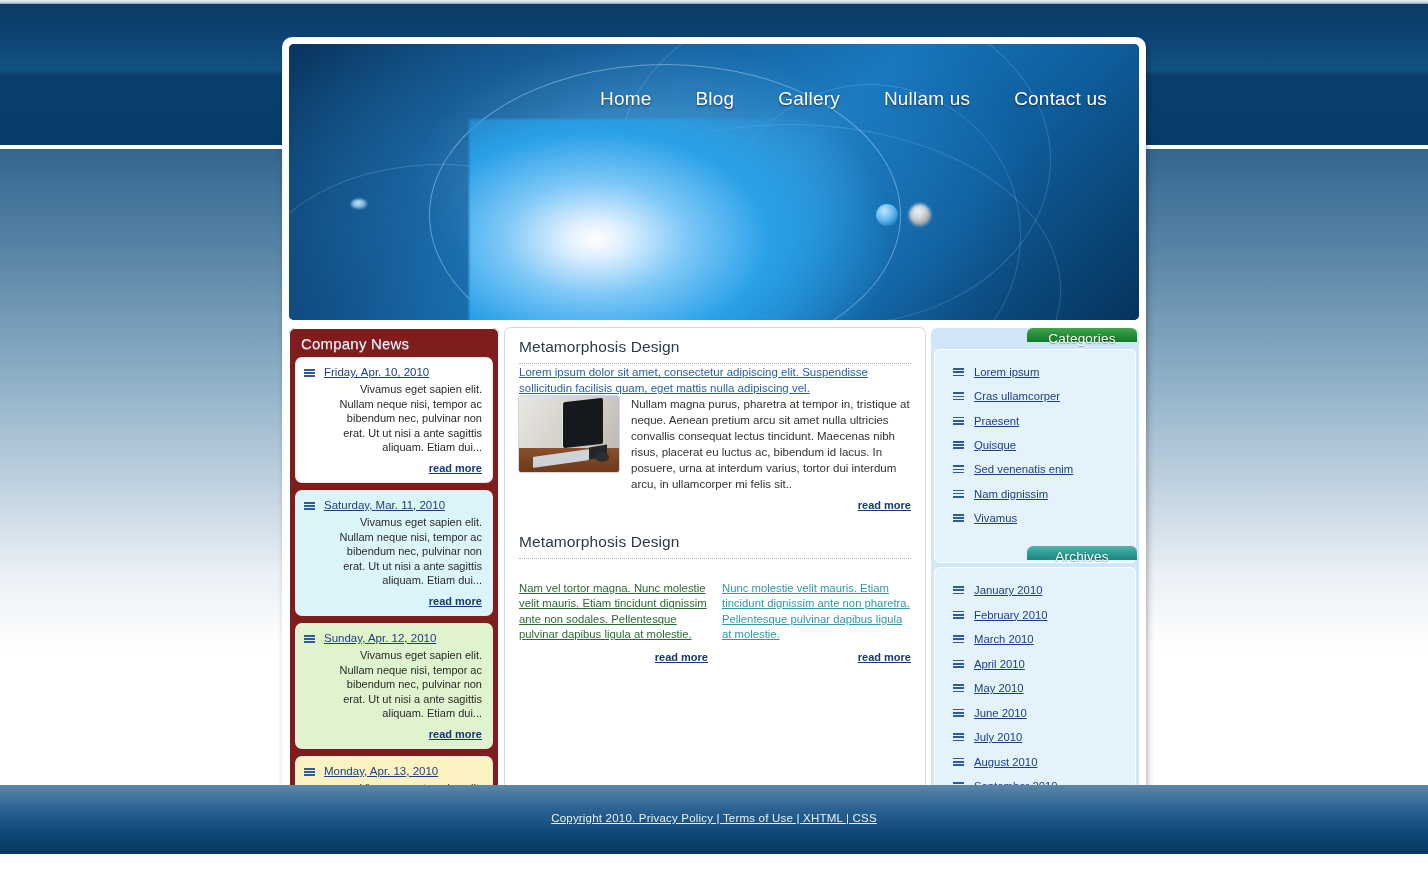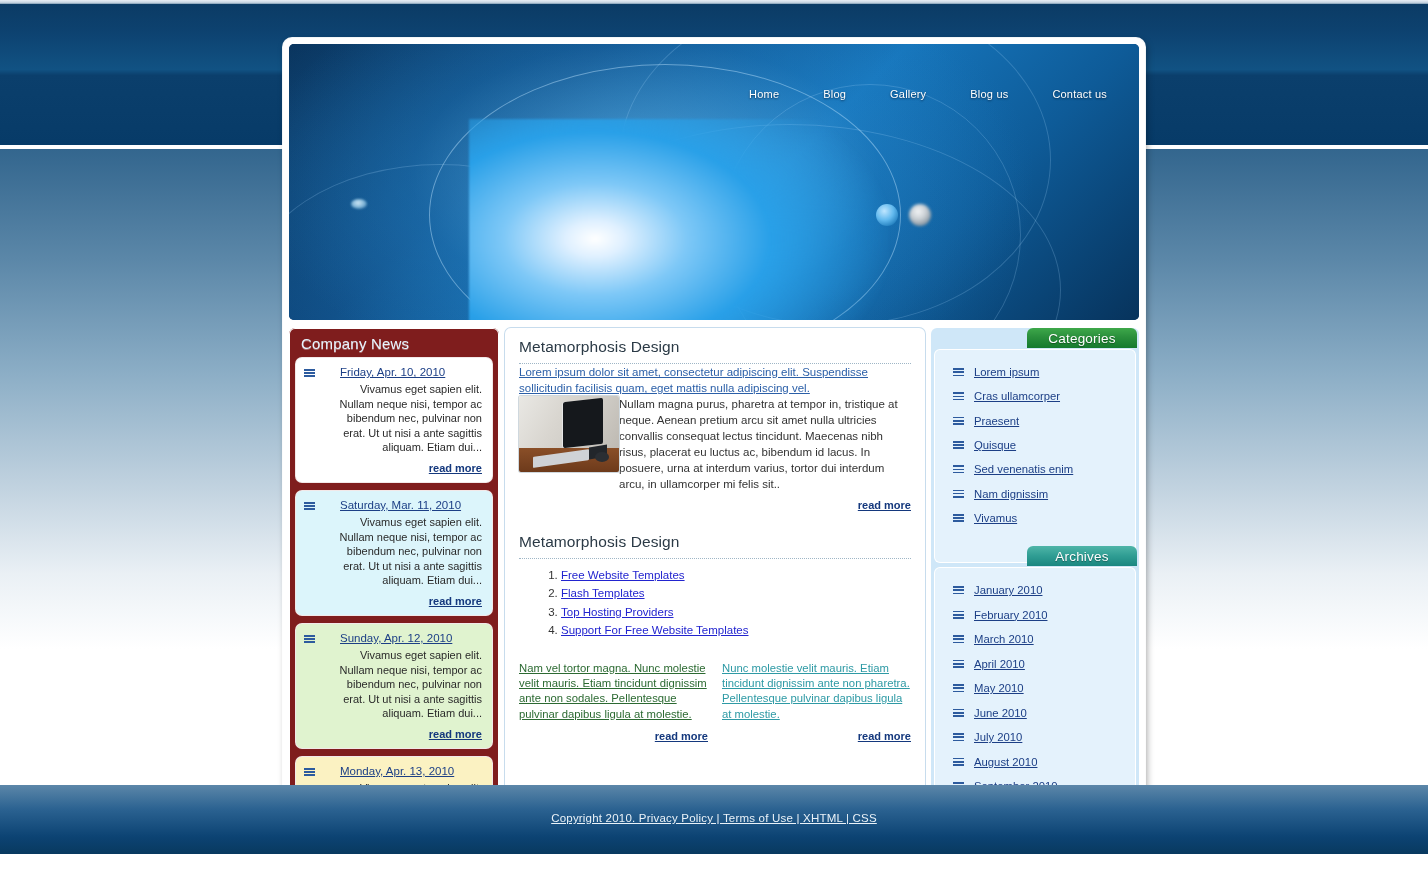--- a/index.html
+++ b/index.html
@@ -51,52 +51,52 @@
   }
   .banner .orb{position:absolute;border-radius:50%;}
   .orb-a{left:587px;top:160px;width:22px;height:22px;background:radial-gradient(circle at 38% 32%,#bfe6ff 0%,#62b9ee 45%,#2a86c4 75%,rgba(30,110,170,0) 100%);}
   .orb-b{left:620px;top:160px;width:22px;height:22px;background:radial-gradient(circle at 42% 34%,#f2f4f5 0%,#c9cfd4 40%,#8d9aa4 72%,rgba(120,135,150,0) 100%);filter:blur(1.4px);}
   .orb-c{left:62px;top:155px;width:16px;height:10px;background:radial-gradient(ellipse at 45% 40%,#cfe7f6 0%,#7fb4d6 50%,rgba(70,130,170,0) 100%);filter:blur(1px);}
   .ring{position:absolute;border-radius:50%;border:1px solid rgba(190,228,255,.45);}
   .ring.soft{border-color:rgba(175,220,255,.22);}
   .banner-nav{position:absolute;left:0;top:40px;width:850px;height:36px;}
   .banner-nav ul{list-style:none;margin:0;padding:0;display:flex;justify-content:flex-end;align-items:center;gap:32px;padding-right:26px;}
   .banner-nav a{
-    color:#ffffff;text-decoration:none;font-size:11px;letter-spacing:.2px;
+    color:#ffffff;text-decoration:none;font-size:19px;letter-spacing:.2px;
     text-shadow:0 1px 2px rgba(0,20,45,.65);display:block;padding:4px 6px;
   }
   .brand{position:absolute;right:20px;top:206px;text-align:right;color:#eaf4ff;}
   .brand .b1{font-size:14px;font-style:italic;letter-spacing:.3px;text-shadow:0 1px 2px rgba(0,20,45,.7);}
   .brand .b2{font-size:10.5px;font-style:italic;margin-top:6px;text-shadow:0 1px 2px rgba(0,20,45,.7);}
 
   
   .cols{position:absolute;left:6px;top:290px;width:850px;height:469px;}
   .col-left{position:absolute;left:0;top:0;width:210px;height:469px;
     background:#7f1d1d;border-radius:6px 6px 8px 8px;
     box-shadow:inset 0 0 0 1px #ffffff;}
   .col-left .ch{color:#e7f4fe;font-size:15px;padding:7px 0 6px 12px;letter-spacing:.2px;text-shadow:0 1px 0 rgba(255,255,255,.35);}
   .news{padding:0 7px;}
   .news-item{border-radius:6px;margin-bottom:9px;padding:8px 10px 8px 8px;
      box-shadow:0 0 0 1px rgba(255,255,255,.9);}
   .news-item.c0{background:#ffffff;}
   .news-item.c1{background:#dcf5fb;}
   .news-item.c2{background:#e0f3cf;}
   .news-item.c3{background:#fbf2c2;}
-  .news-head{display:flex;align-items:flex-start;gap:25px;}
+  .news-head{display:flex;align-items:flex-start;gap:9px;}
   .bullet{flex:0 0 auto;margin-top:3px;}
   .news-date{color:#1c3f86;font-size:11.5px;text-decoration:underline;white-space:nowrap;}
   .news-body{color:#2a2a2a;font-size:11px;line-height:14.6px;text-align:right;padding-left:22px;margin-top:4px;}
   .read-more{display:block;text-align:right;margin-top:7px;color:#14387d;font-size:11px;font-weight:bold;text-decoration:underline;}
 
   .col-mid{position:absolute;left:216px;top:0;width:420px;height:469px;
     background:#ffffff;border-radius:6px;box-shadow:0 0 0 1px #c7dced;}
   .mid-pad{padding:10px 14px 0 14px;}
   .mh{font-size:15.5px;color:#2b3a46;padding-bottom:7px;border-bottom:1px dotted #9fb6c6;letter-spacing:.1px;}
   .lead{color:#2b5fa8;font-size:11.5px;line-height:16px;text-decoration:underline;margin:10px 0 8px 0;}
-  .art{display:flex;}
+  .art{display:flex;gap:12px;}
   .thumb{flex:0 0 auto;width:100px;height:76px;border-radius:2px;overflow:hidden;position:relative;
      background:linear-gradient(120deg,#e9e8e4 0%,#d9d6d0 35%,#cfccc6 60%,#b9b4ac 100%);
      box-shadow:0 0 0 1px #cfd8de;}
   .thumb .desk{position:absolute;left:0;bottom:0;width:100%;height:24px;background:linear-gradient(180deg,#8a4f28 0%,#6d3a1b 100%);}
   .thumb .mon{position:absolute;right:16px;top:4px;width:40px;height:46px;background:#15181c;border-radius:2px;transform:skewY(-6deg);box-shadow:-1px 0 0 #e6e6e6;}
   .thumb .mon2{position:absolute;right:12px;top:50px;width:18px;height:12px;background:#22262b;transform:skewY(-10deg);}
   .thumb .kb{position:absolute;left:14px;bottom:8px;width:56px;height:11px;background:#cfd2d6;transform:skewY(-8deg);border-radius:1px;}
   .thumb .mouse{position:absolute;right:10px;bottom:10px;width:14px;height:10px;background:#2a2e33;border-radius:50%;}
   .art-txt{flex:1 1 auto;color:#333;font-size:11.5px;line-height:16px;}
   .mid-block2{padding:10px 14px 0 14px;margin-top:12px;}
@@ -111,21 +111,21 @@
   .tc.teal .tc-text{text-decoration:underline;}
   .tc .read-more{color:#14387d;}
   .watermark{
     position:absolute;left:28px;top:138px;width:400px;text-align:center;
     font-size:21px;color:rgba(150,160,170,.42);letter-spacing:1px;pointer-events:none;
     font-family:"Liberation Serif",serif;font-weight:bold;
   }
 
   .col-right{position:absolute;left:642px;top:0;width:208px;height:469px;
     background:#cfe7f8;border-radius:6px;box-shadow:0 0 0 1px #ffffff;}
-  .tab{position:absolute;right:2px;width:110px;height:20px;border-radius:6px 6px 0 0;
+  .tab{position:absolute;right:2px;width:110px;height:14px;border-radius:6px 6px 0 0;
      color:#ffffff;font-size:13.5px;text-align:center;line-height:22px;letter-spacing:.2px;
      text-shadow:0 1px 1px rgba(0,0,0,.35);}
   .tab.green{top:0;background:linear-gradient(180deg,#3ea84a 0%,#2a8f3c 45%,#157a2c 100%);}
   .tab.teal{top:218px;background:linear-gradient(180deg,#4fb5a8 0%,#2f9d93 50%,#1b8780 100%);}
   .panel{position:absolute;left:4px;width:200px;background:#e4f2fc;border-radius:5px;box-shadow:0 0 0 1px #ffffff;}
   .panel.p1{top:22px;height:212px;}
   .panel.p2{top:240px;height:225px;}
   .slist{list-style:none;margin:0;padding:10px 0 0 0;}
   .slist li{display:flex;align-items:center;gap:10px;padding:0 0 0 18px;height:24.3px;}
   .slist a{color:#1c3f86;font-size:11.3px;text-decoration:underline;}
@@ -171,21 +171,21 @@
         <li>
             <a href="#">Home</a>
           </li>
         <li>
             <a href="#">Blog</a>
           </li>
         <li>
             <a href="#">Gallery</a>
           </li>
         <li>
-            <a href="#">Blog us</a>
+            <a href="#">Nullam us</a>
           </li>
         <li>
             <a href="#">Contact us</a>
           </li>
       </ul>
     </nav>
 
   </div>
 
   <div class="cols">
@@ -261,26 +261,20 @@
             <div class="kb"></div>
             <div class="mouse"></div>
           </div>
           <div class="art-txt">Nullam magna purus, pharetra at tempor in, tristique at neque. Aenean pretium arcu sit amet nulla ultricies convallis consequat lectus tincidunt. Maecenas nibh risus, placerat eu luctus ac, bibendum id lacus. In posuere, urna at interdum varius, tortor dui interdum arcu, in ullamcorper mi felis sit..</div>
         </div>
         <a href="#" class="read-more">read more</a>
       </div>
 
       <div class="mid-block2">
         <div class="mh">Metamorphosis Design</div>
-        <ol class="links">
-          <li><a href="#">Free Website Templates</a></li>
-          <li><a href="#">Flash Templates</a></li>
-          <li><a href="#">Top Hosting Providers</a></li>
-          <li><a href="#">Support For Free Website Templates</a></li>
-        </ol>
       </div>
 
       <div class="two-col">
         <div class="tc green">
           <div class="tc-text">Nam vel tortor magna. Nunc molestie velit mauris. Etiam tincidunt dignissim ante non sodales. Pellentesque pulvinar dapibus ligula at molestie.</div>
           <a href="#" class="read-more">read more</a>
         </div>
         <div class="tc teal">
           <div class="tc-text">Nunc molestie velit mauris. Etiam tincidunt dignissim ante non pharetra. Pellentesque pulvinar dapibus ligula at molestie.</div>
           <a href="#" class="read-more">read more</a>

